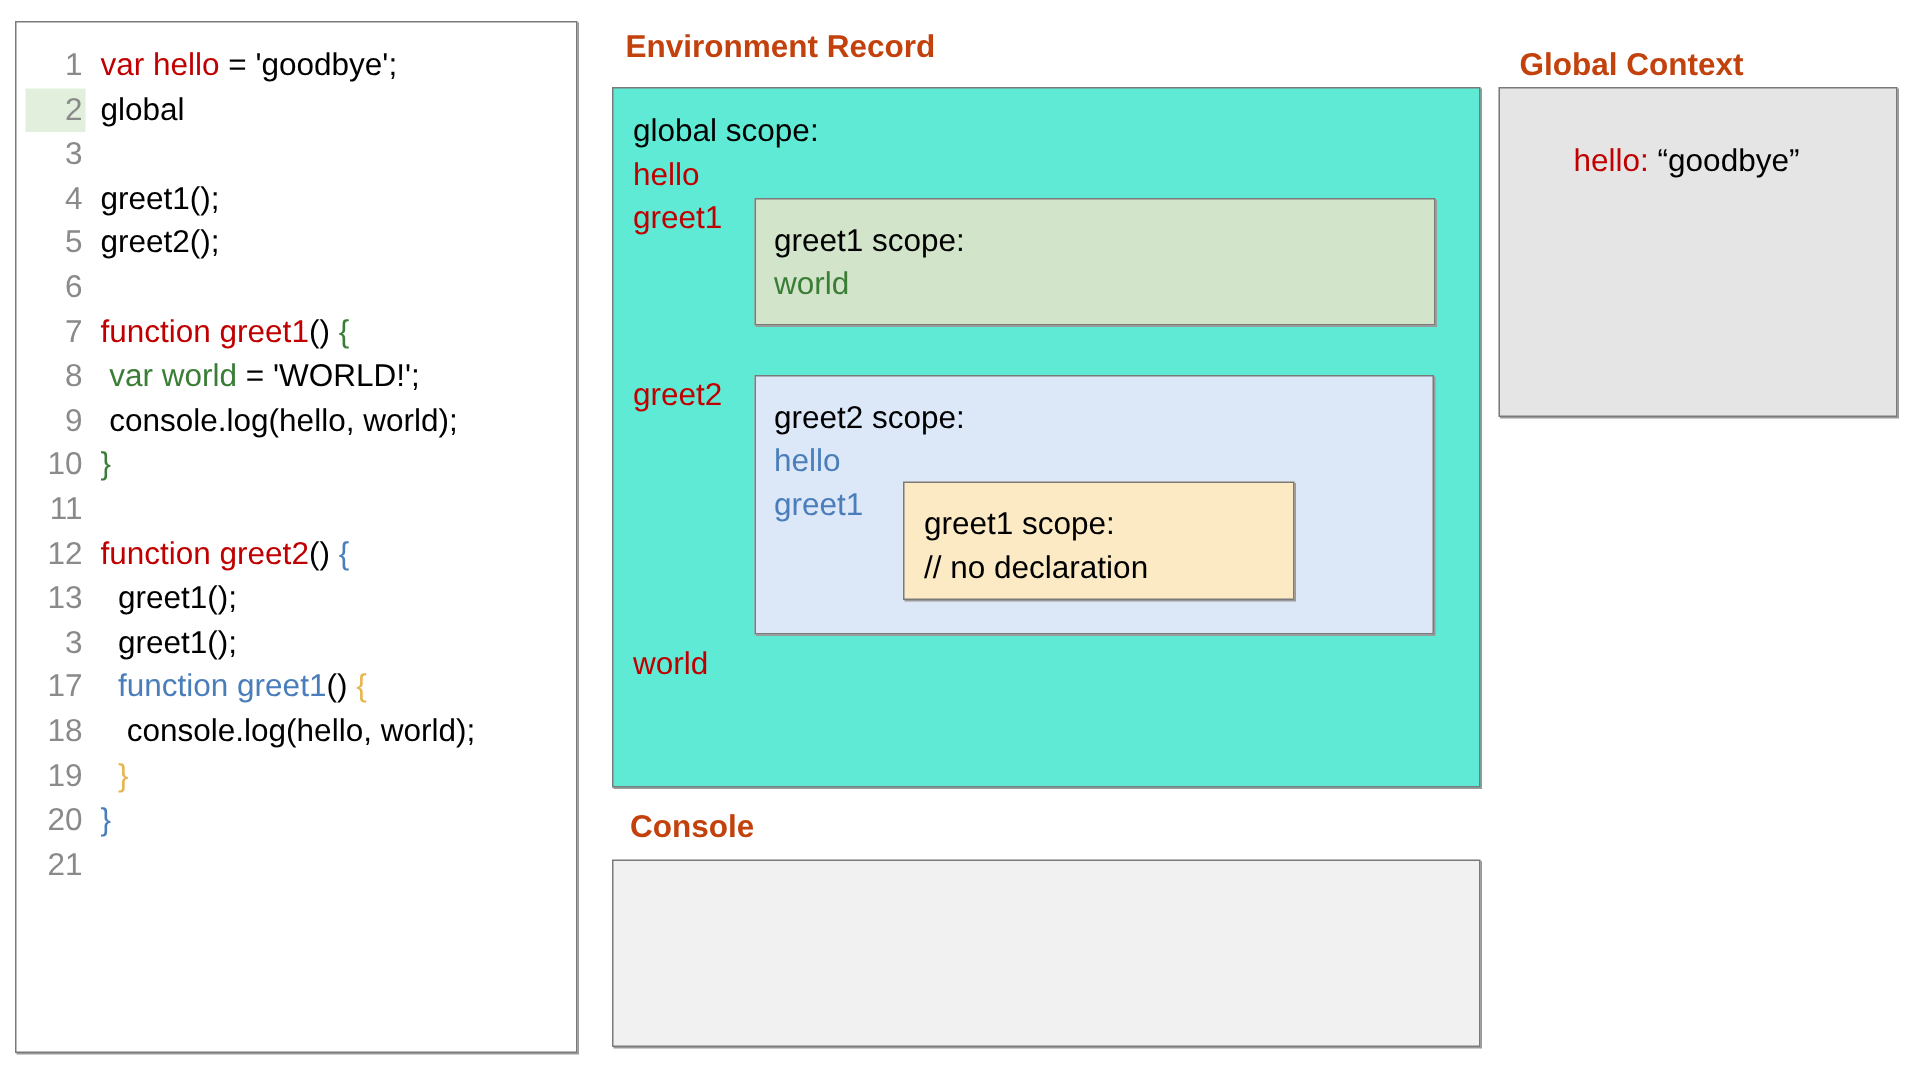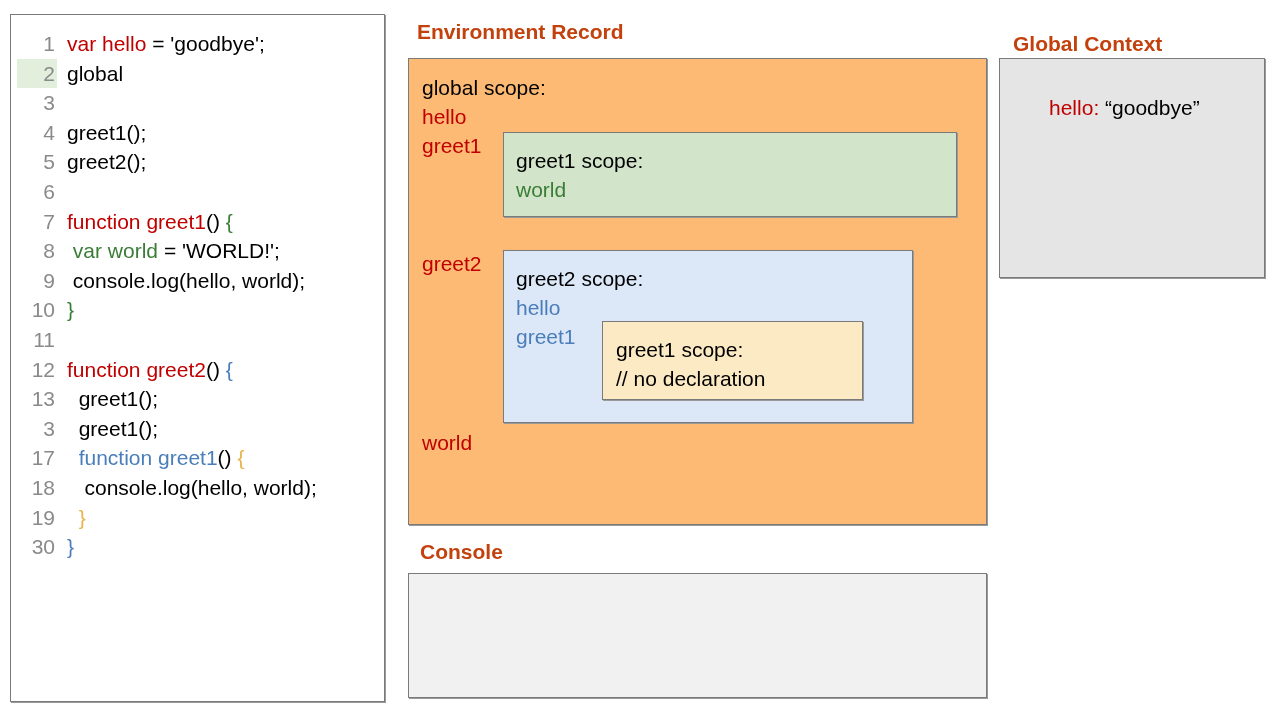--- a/index.html
+++ b/index.html
@@ -58,21 +58,21 @@
   }
   #env-title     { left: 417px; top: 20px; }
   #console-title { left: 420px; top: 540px; }
   #global-title  { left: 1013px; top: 32px; }
 
   
   #env-box {
     position: absolute;
     left: 408px; top: 58px;
     width: 579px; height: 467px;
-    background: #fdba74;
+    background: #5eead4;
     border: 1px solid #7a7a7a;
     box-shadow: 1px 1px 0 #9a9a9a;
   }
   .scope-label {
     position: absolute;
     font-size: 21px;
     line-height: 1;
     white-space: pre;
   }
   #global-scope-label { left: 13px; top: 18px; color: #000000; }
@@ -88,21 +88,21 @@
     background: #d2e4c9;
     border: 1px solid #7a7a7a;
     box-shadow: 1px 1px 0 #9a9a9a;
   }
   #greet1-scope-label { left: 12px; top: 17px; color: #000000; }
   #greet1-var-world   { left: 12px; top: 46px; color: #3a7d36; }
 
   #greet2-box {
     position: absolute;
     left: 94px; top: 191px;
-    width: 410px; height: 173px;
+    width: 453px; height: 173px;
     background: #dce7f7;
     border: 1px solid #7a7a7a;
     box-shadow: 1px 1px 0 #9a9a9a;
   }
   #greet2-scope-label { left: 12px; top: 17px; color: #000000; }
   #greet2-var-hello   { left: 12px; top: 46px; color: #4a7ebb; }
   #greet2-var-greet1  { left: 12px; top: 75px; color: #4a7ebb; }
 
   #greet1-inner-box {
     position: absolute;
@@ -165,21 +165,22 @@
         <div class="code-line"><span class="gutter">8</span><span class="code-text"><span class="t-black"> </span><span class="t-green">var world</span><span class="t-black"> = 'WORLD!';</span></span></div>
         <div class="code-line"><span class="gutter">9</span><span class="code-text"><span class="t-black"> console.log(hello, world);</span></span></div>
         <div class="code-line"><span class="gutter">10</span><span class="code-text"><span class="t-green">}</span></span></div>
         <div class="code-line"><span class="gutter">11</span><span class="code-text"><span class="t-black"></span></span></div>
         <div class="code-line"><span class="gutter">12</span><span class="code-text"><span class="t-red">function greet2</span><span class="t-black">() </span><span class="t-blue">{</span></span></div>
         <div class="code-line"><span class="gutter">13</span><span class="code-text"><span class="t-black">  greet1();</span></span></div>
         <div class="code-line"><span class="gutter">3</span><span class="code-text"><span class="t-black">  greet1();</span></span></div>
         <div class="code-line"><span class="gutter">17</span><span class="code-text"><span class="t-black">  </span><span class="t-blue">function greet1</span><span class="t-black">() </span><span class="t-gold">{</span></span></div>
         <div class="code-line"><span class="gutter">18</span><span class="code-text"><span class="t-black">   console.log(hello, world);</span></span></div>
         <div class="code-line"><span class="gutter">19</span><span class="code-text"><span class="t-black">  </span><span class="t-gold">}</span></span></div>
-        <div class="code-line"><span class="gutter">30</span><span class="code-text"><span class="t-blue">}</span></span></div>
+        <div class="code-line"><span class="gutter">20</span><span class="code-text"><span class="t-blue">}</span></span></div>
+        <div class="code-line"><span class="gutter">21</span><span class="code-text"><span class="t-black"></span></span></div>
       </div>
   </div>
 
   <div class="section-title" id="env-title">Environment Record</div>
 
   <div id="env-box">
     <div class="scope-label" id="global-scope-label">global scope:</div>
     <div class="scope-label" id="global-var-hello">hello</div>
     <div class="scope-label" id="global-var-greet1">greet1</div>
     <div class="scope-label" id="global-var-greet2">greet2</div>

